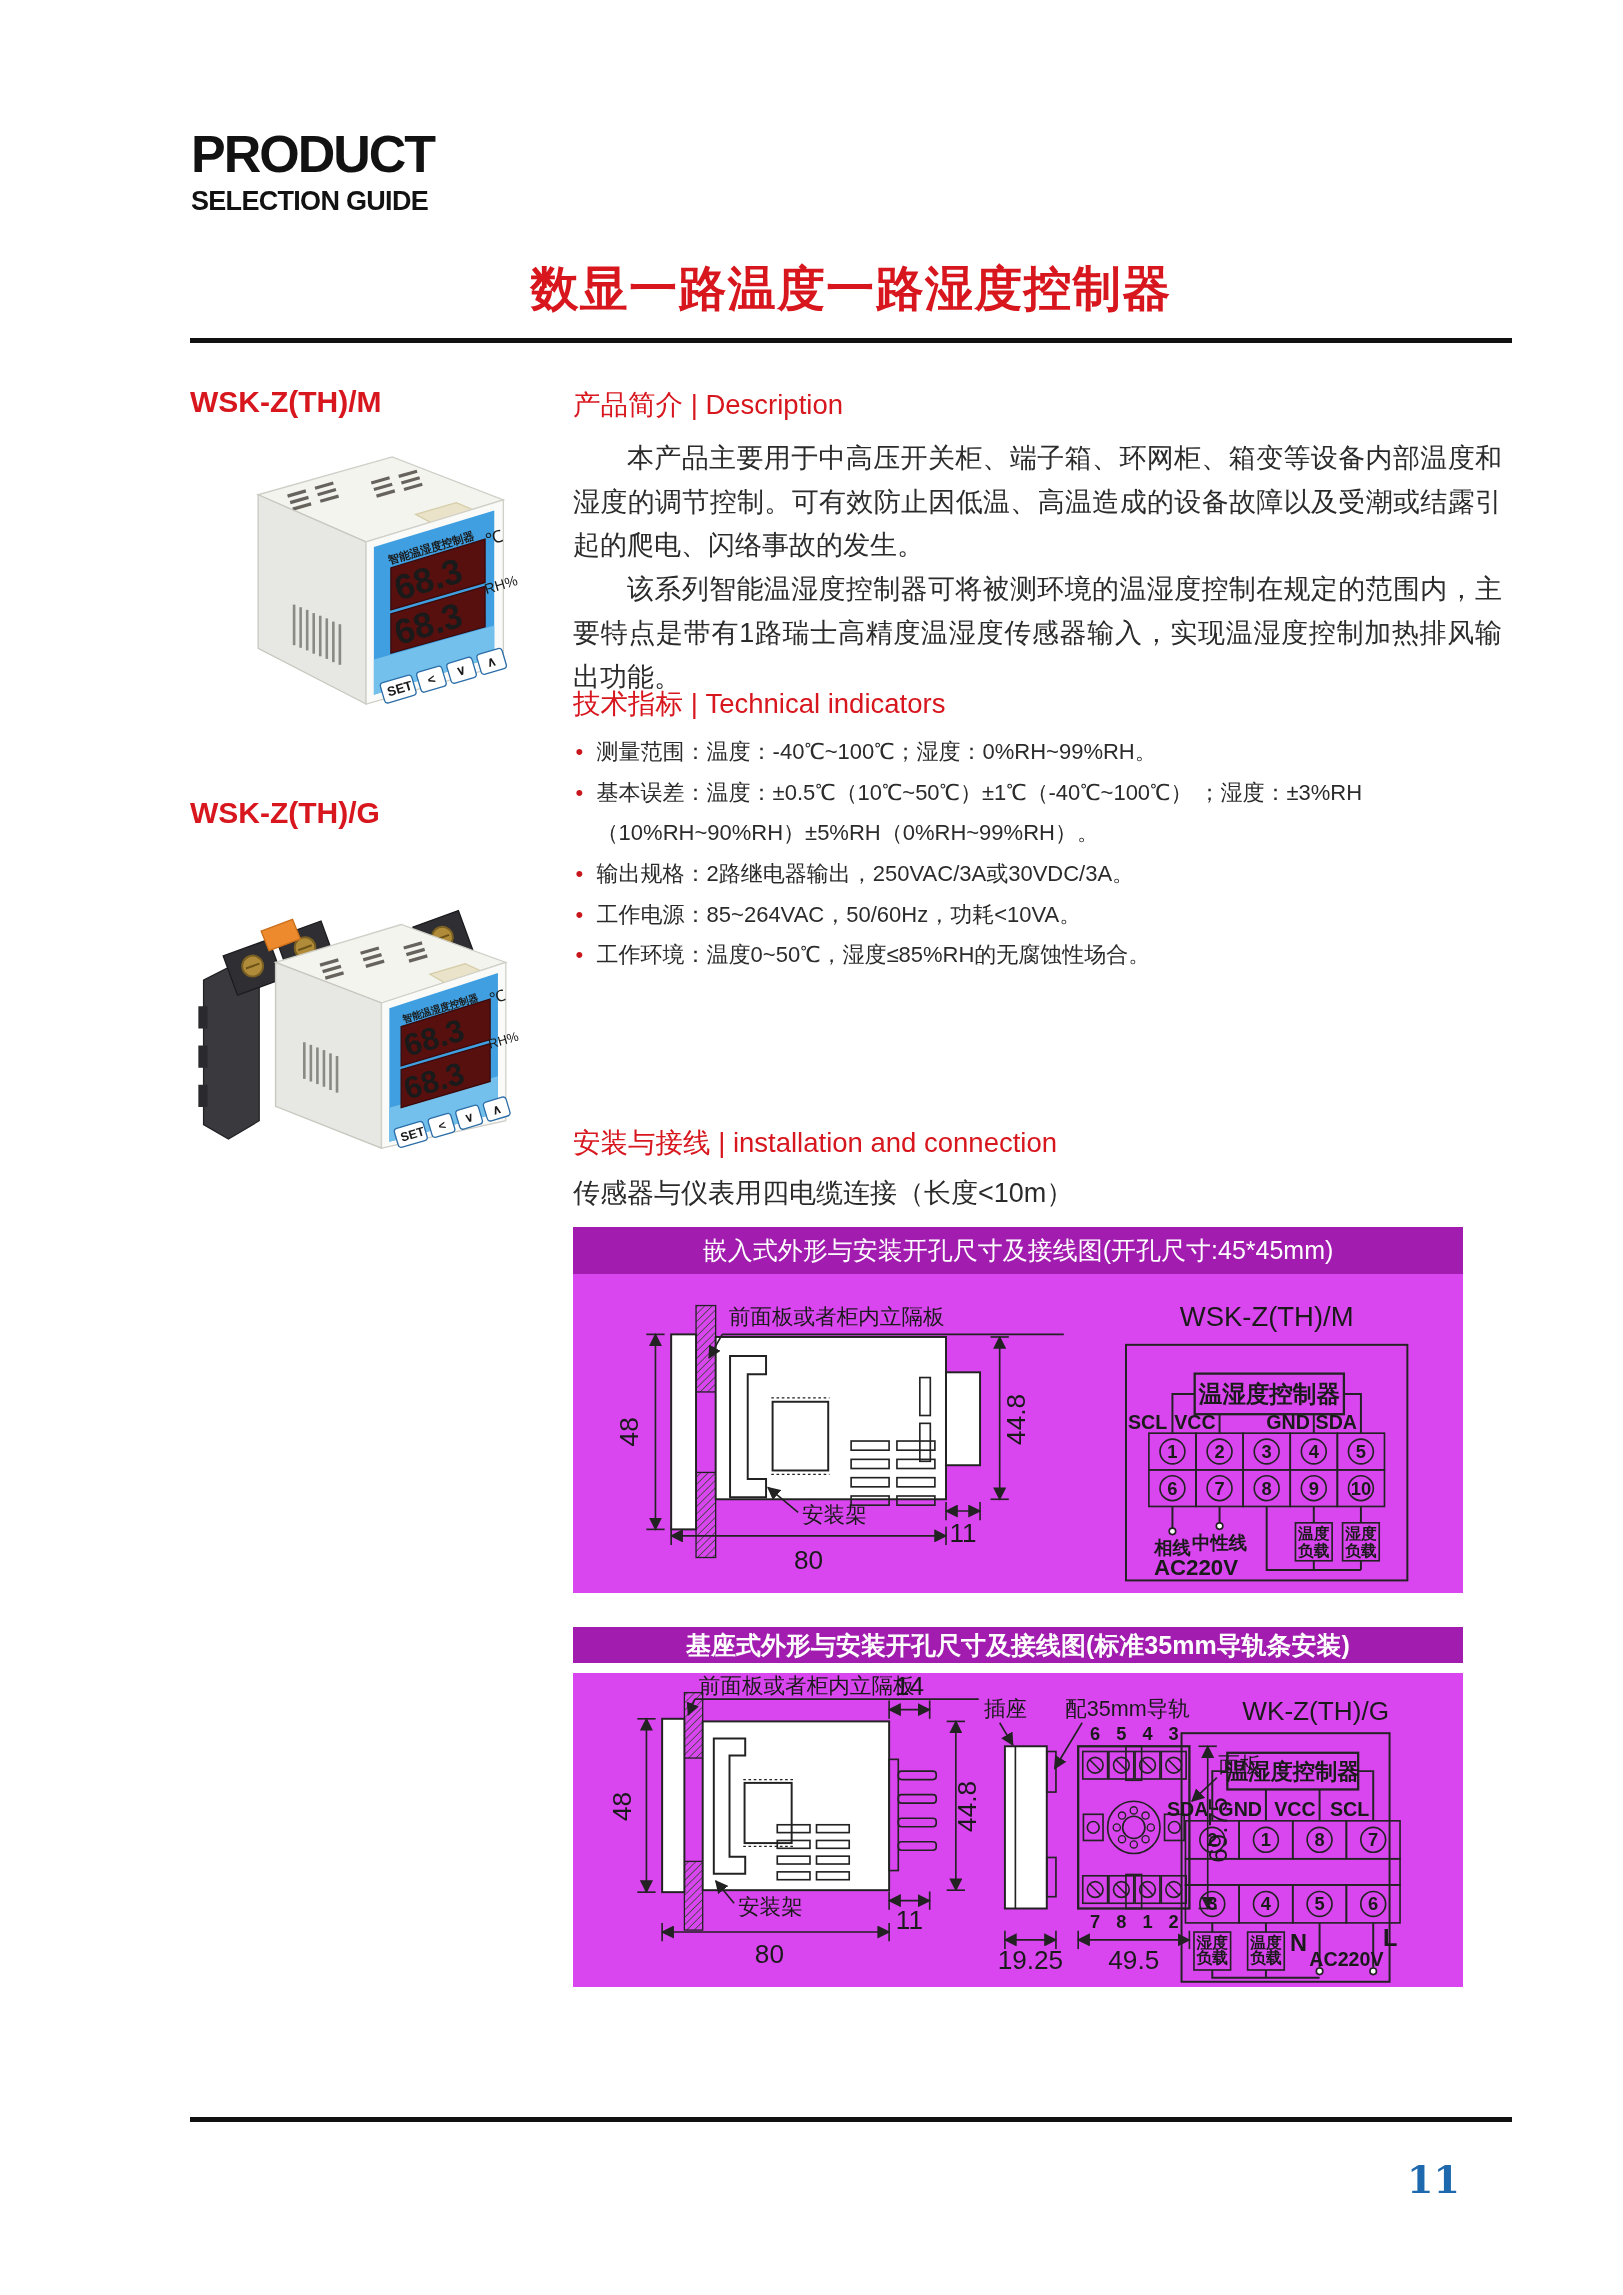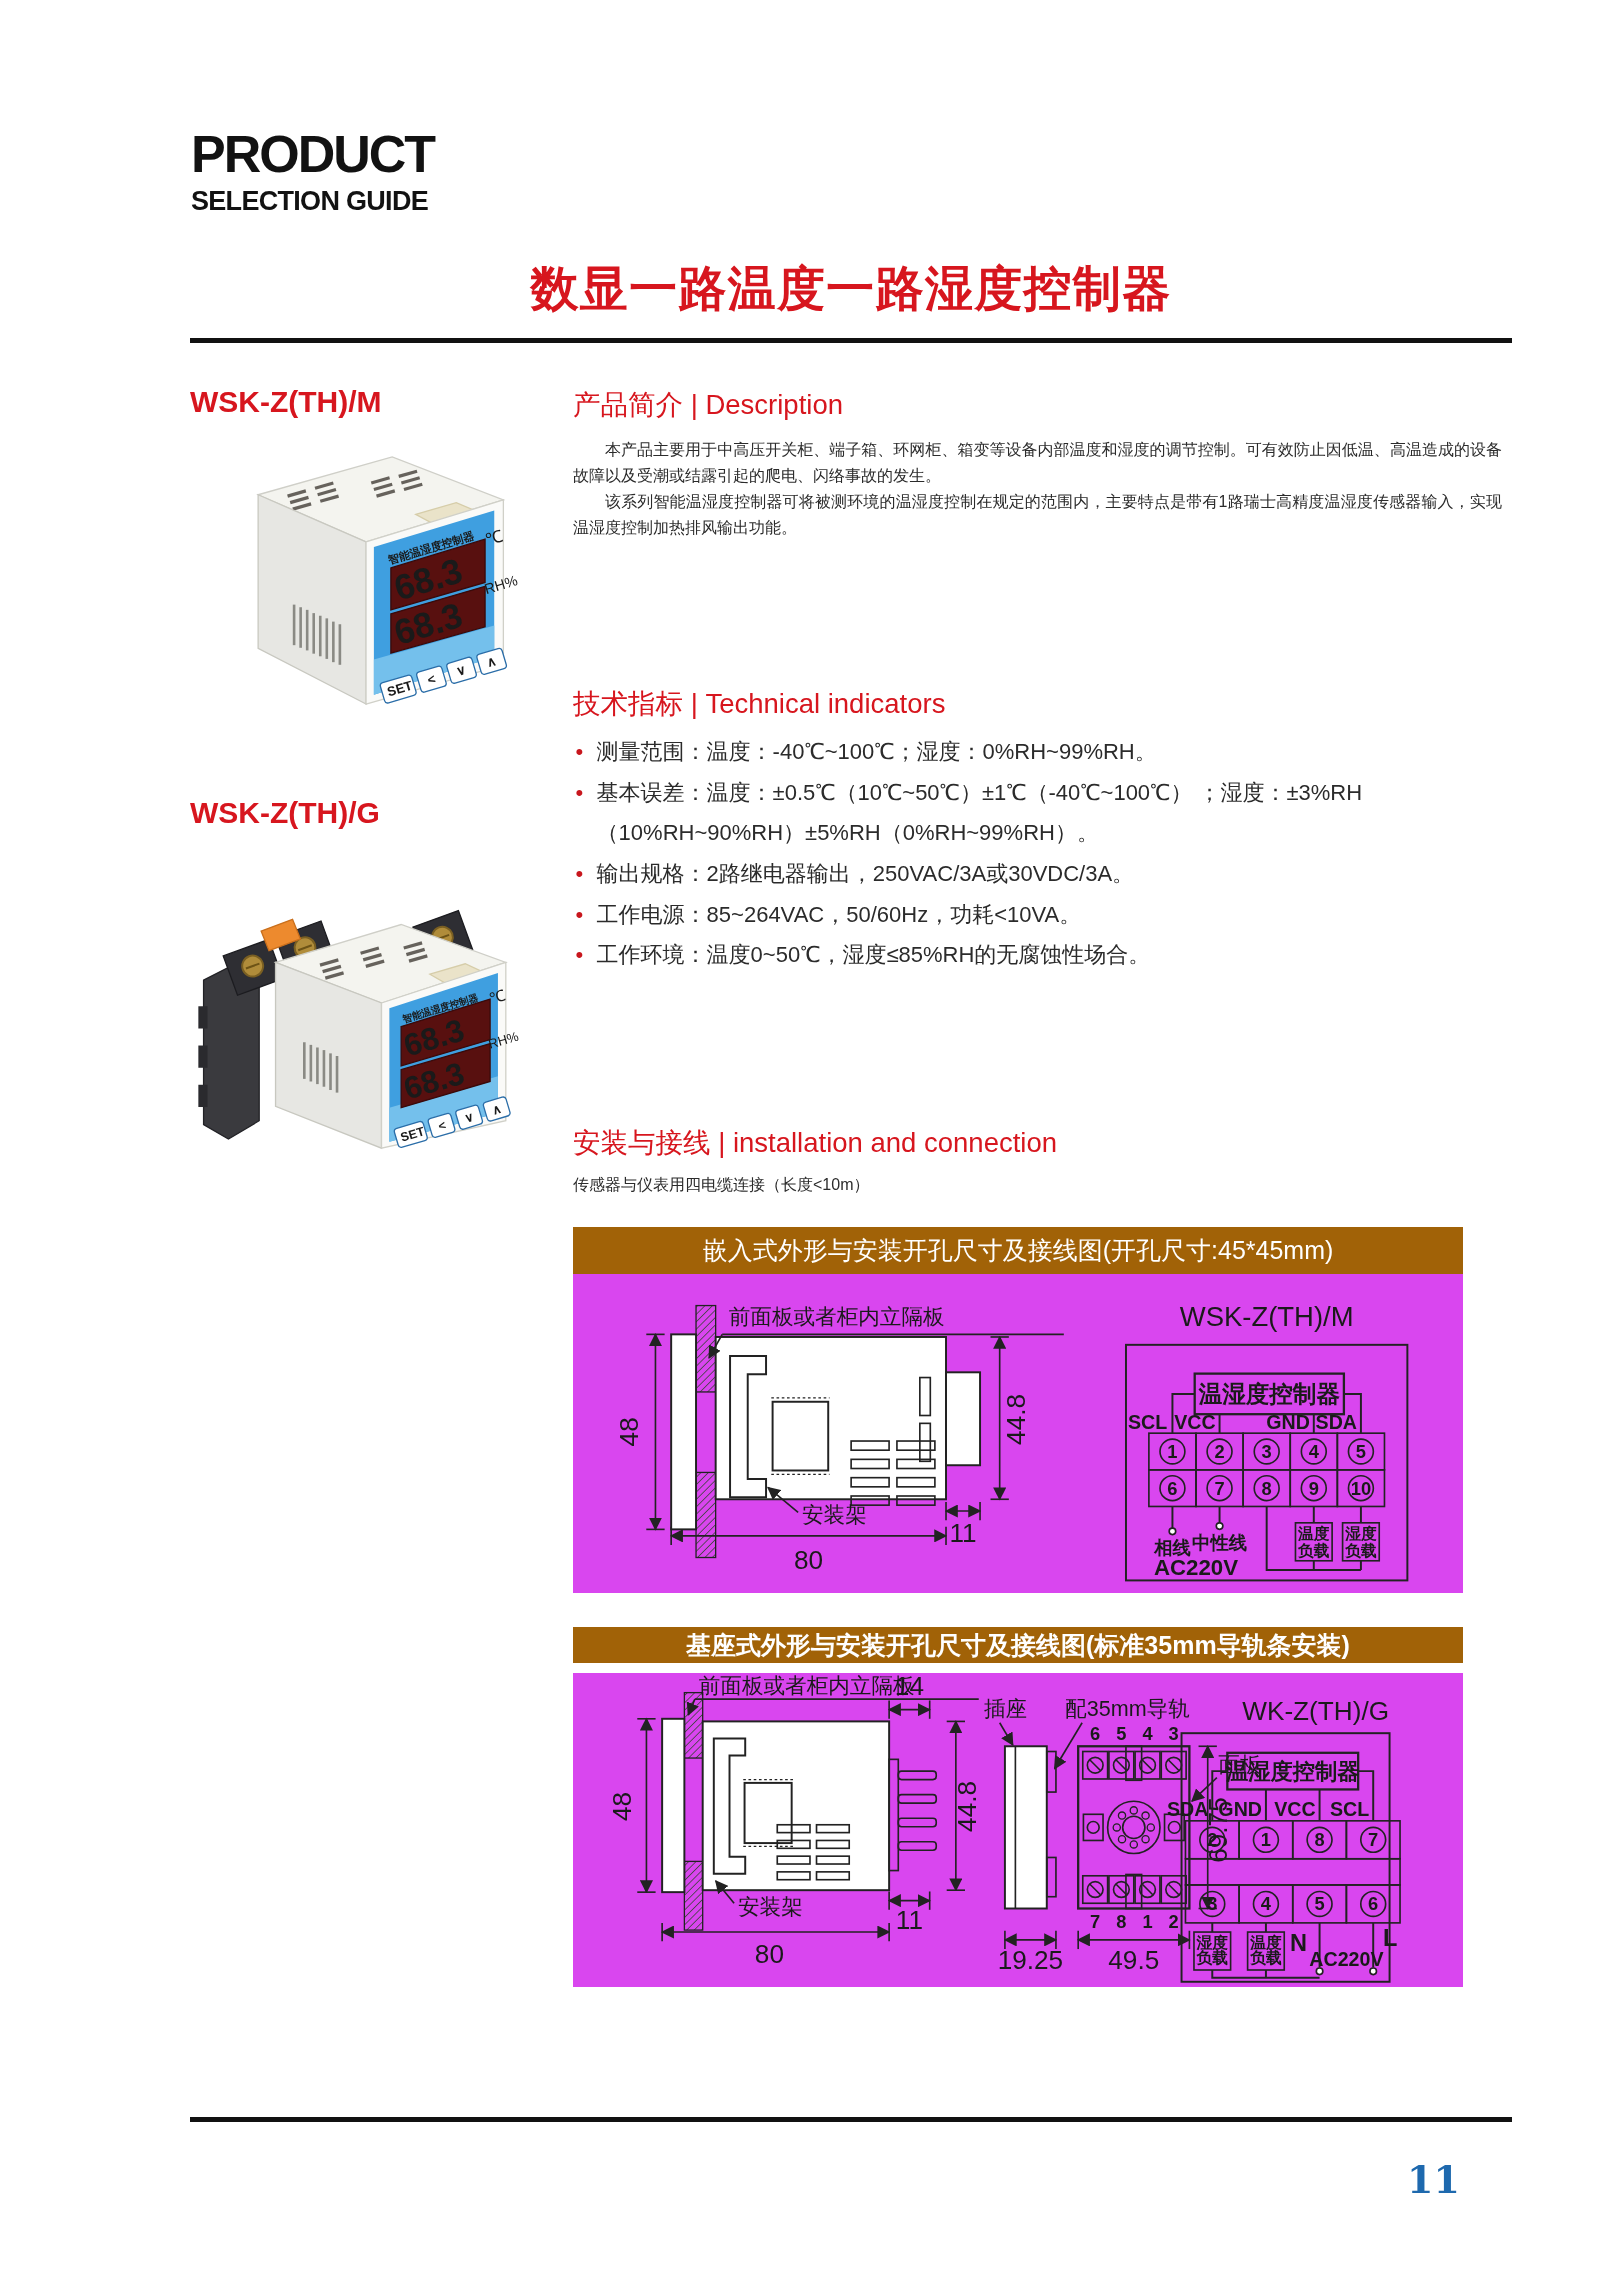--- a/index.html
+++ b/index.html
@@ -7,26 +7,26 @@
     width:1623px;height:2295px;position:relative;background:#ffffff;
     font-family:"Liberation Sans",sans-serif;color:#2b2b2b;
   }
   .abs{position:absolute;}
   .logo1{font-size:52px;font-weight:bold;color:#121212;letter-spacing:-2px;line-height:1;}
   .logo2{font-size:27px;font-weight:bold;color:#121212;letter-spacing:-0.7px;line-height:1;margin-top:8px;}
   .page-title{width:1322px;text-align:center;font-size:48px;font-weight:bold;color:#d7161e;letter-spacing:1.3px;}
   .rule{background:#111;height:5.2px;width:1322px;}
   .model-h{font-size:30px;font-weight:bold;color:#d7161e;letter-spacing:0px;}
   .sec-h{font-size:27.5px;font-weight:normal;color:#d7161e;}
-  .body-txt{font-size:16px;line-height:1.62;color:#2b2b2b;text-align:justify;}
+  .body-txt{font-size:27px;line-height:1.62;color:#2b2b2b;text-align:justify;}
   .indent{text-indent:2em;margin:0;}
   .tech-list{list-style:none;margin:0;padding:0;font-size:22px;line-height:1.85;color:#2b2b2b;}
   .tech-list li{position:relative;padding-left:23.6px;}
   .tech-list li::before{content:"•";position:absolute;left:2.6px;top:0;color:#c8161d;}
-  .banner{width:890px;height:47px;background:#a16207;color:#ffffff;font-size:25px;
+  .banner{width:890px;height:47px;background:#a21caf;color:#ffffff;font-size:25px;
           display:flex;align-items:center;justify-content:center;font-weight:normal;}
   .gpanel{width:890px;background:#d946ef;}
   .pagenum{font-size:38px;font-weight:bold;color:#1e69ae;font-family:"DejaVu Serif",serif;}
   svg text{font-family:"Liberation Sans",sans-serif;fill:#1a1a1a;}
   svg .dln{stroke:#222;stroke-width:2.5;fill:none;}
   svg .oln{stroke:#222;stroke-width:3;fill:#ffffff;}
   svg .thin{stroke:#222;stroke-width:2.5;fill:none;}
   svg .wire{stroke:#222;stroke-width:3;fill:none;}
   svg .dimt{font-size:40px;}
   svg .lbl{font-size:33px;}

